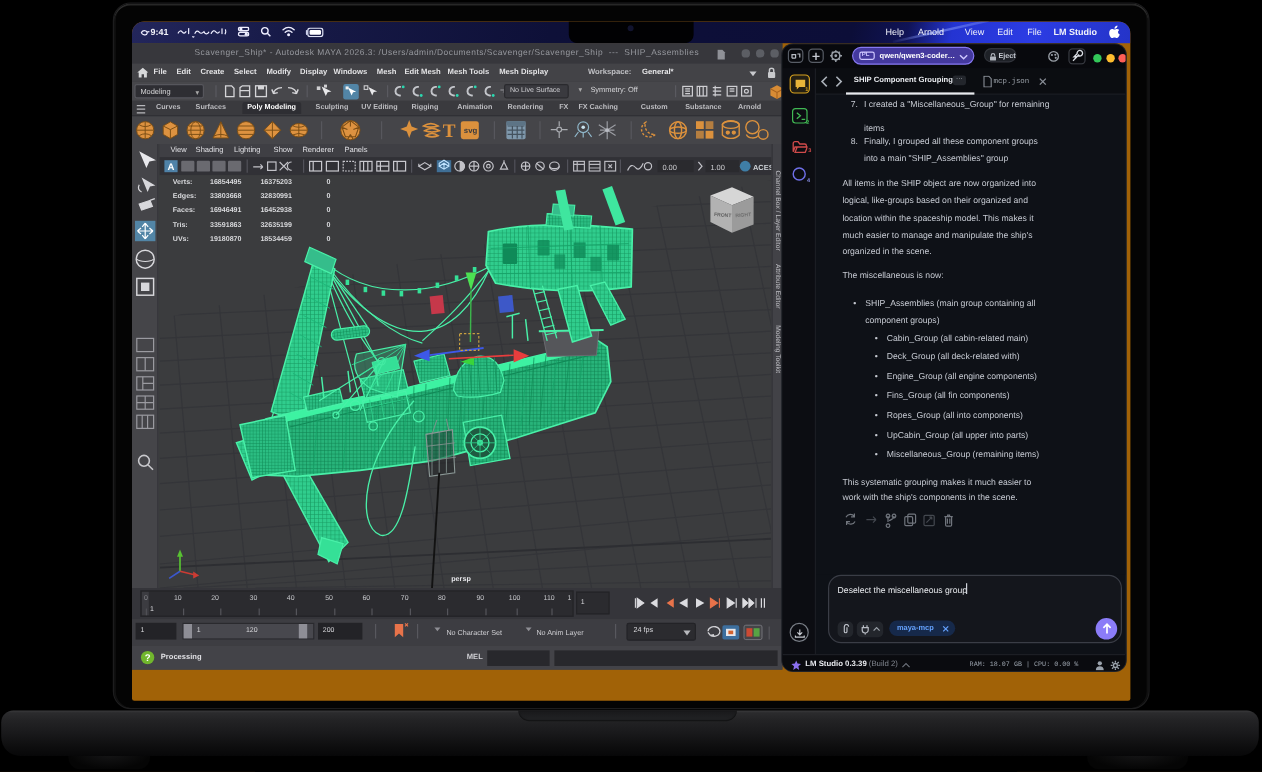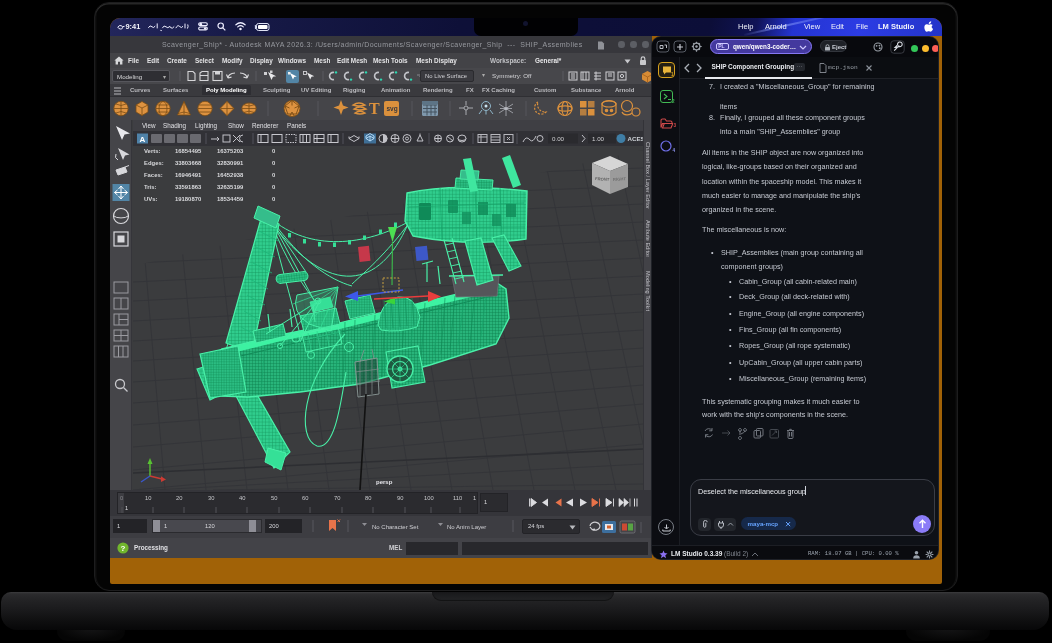--- a/index.html
+++ b/index.html
@@ -823,23 +823,23 @@
         <span class="cl" style="left:41px;top:182.5px;">component groups)</span>
         <span class="cl bd" style="left:49px;top:197.5px;">•</span>
           <span class="cl" style="left:59px;top:197.5px;">Cabin_Group (all cabin-related main)</span>
         <span class="cl bd" style="left:49px;top:213px;">•</span>
           <span class="cl" style="left:59px;top:213px;">Deck_Group (all deck-related with)</span>
         <span class="cl bd" style="left:49px;top:229.5px;">•</span>
           <span class="cl" style="left:59px;top:229.5px;">Engine_Group (all engine components)</span>
         <span class="cl bd" style="left:49px;top:246px;">•</span>
           <span class="cl" style="left:59px;top:246px;">Fins_Group (all fin components)</span>
         <span class="cl bd" style="left:49px;top:262.4px;">•</span>
-          <span class="cl" style="left:59px;top:262.4px;">Ropes_Group (all rope systematic)</span>
+          <span class="cl" style="left:59px;top:262.4px;">Ropes_Group (all into components)</span>
         <span class="cl bd" style="left:49px;top:278.5px;">•</span>
-          <span class="cl" style="left:59px;top:278.5px;">UpCabin_Group (all upper cabin parts)</span>
+          <span class="cl" style="left:59px;top:278.5px;">UpCabin_Group (all upper into parts)</span>
         <span class="cl bd" style="left:49px;top:295.4px;">•</span>
           <span class="cl" style="left:59px;top:295.4px;">Miscellaneous_Group (remaining items)</span>
         <span class="cl" style="left:22px;top:317.5px;">This systematic grouping makes it much easier to</span>
         <span class="cl" style="left:22px;top:330.5px;">work with the ship's components in the scene.</span>
         <svg class="abs" style="left:22px;top:348px;" width="120" height="14">
           <g stroke="#70757d" stroke-width="1" fill="none">
             <path d="M3 4 a4 4 0 0 1 7 -0.5 M10.5 7.5 a4 4 0 0 1 -7 0.5 M10 1 v2.8 h-2.8 M3.5 10.5 v-2.8 h2.8"></path>
             <path d="M20 6 h8 M28 6 l-2.5-2.5 M28 6 l-2.5 2.5" opacity="0.55"></path>
             <path d="M38 2.5 a1.5 1.5 0 1 0 0.01 0 M38 10.5 a1.5 1.5 0 1 0 0.01 0 M43 2.5 a1.5 1.5 0 1 0 0.01 0 M38 4 v5 M43 4 c0 3 -3 3 -4 4" transform="translate(0,-1)"></path>
             <rect x="52" y="3.5" width="6.5" height="7.5" rx="1"></rect>

